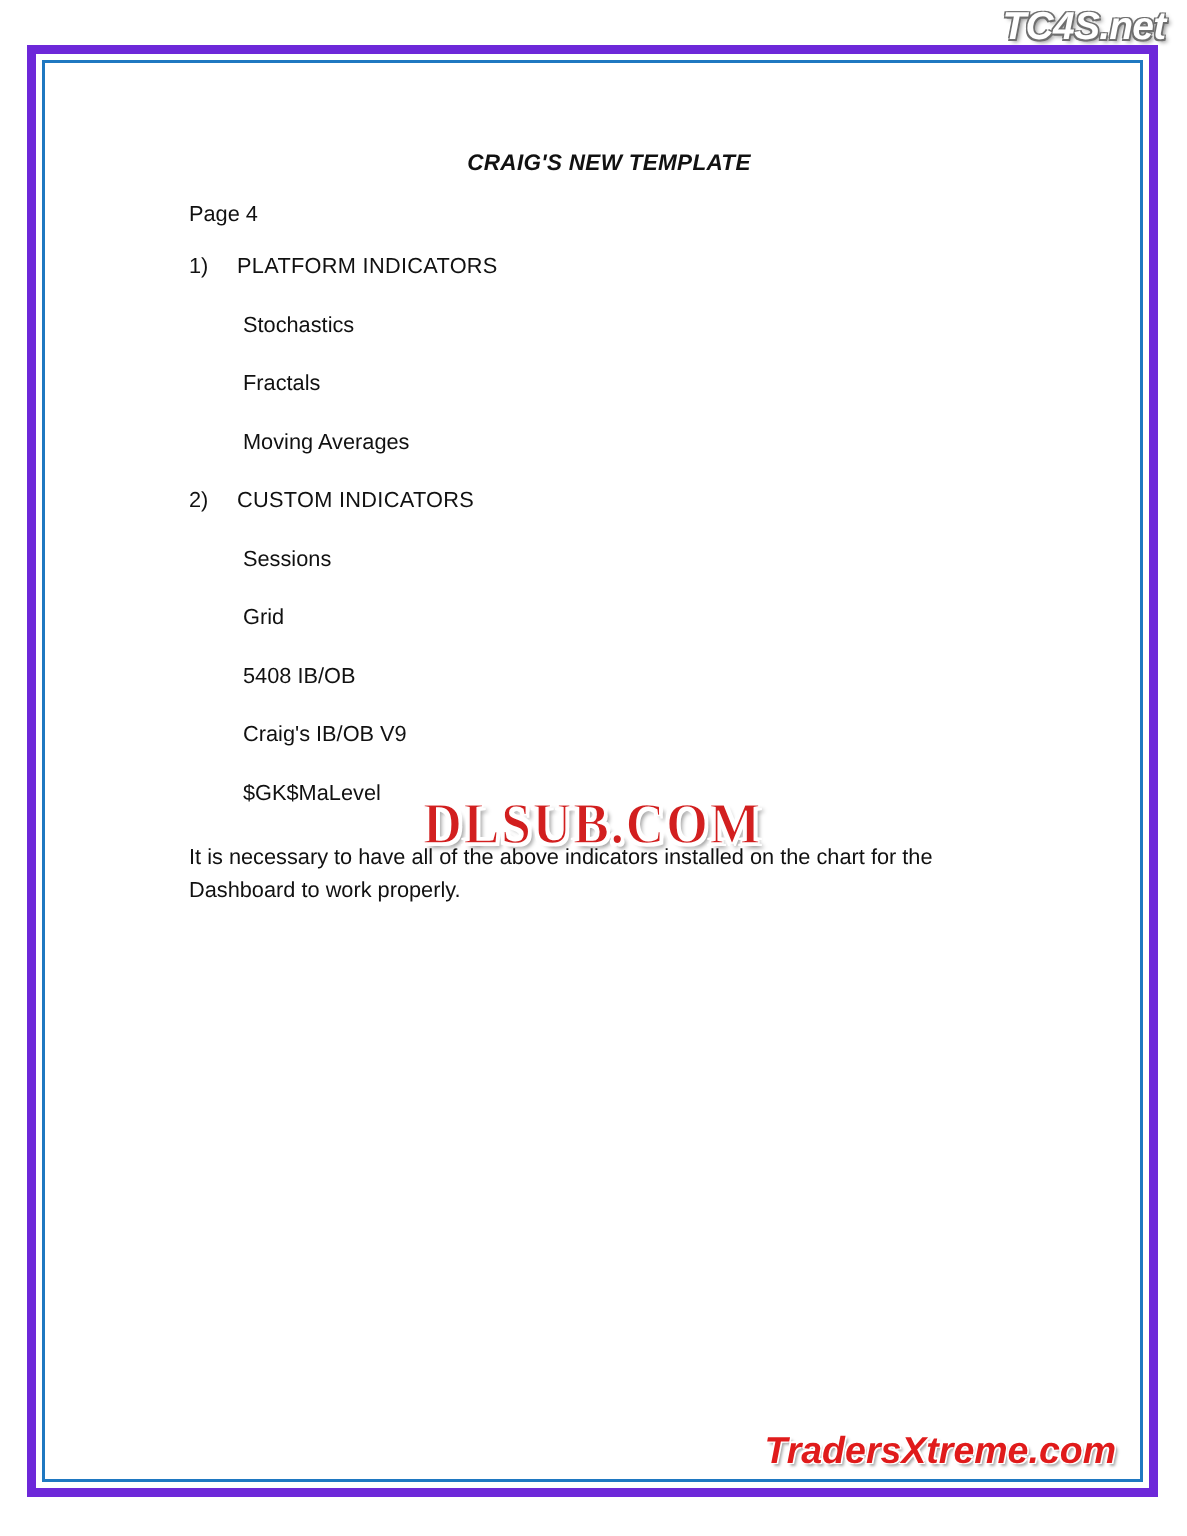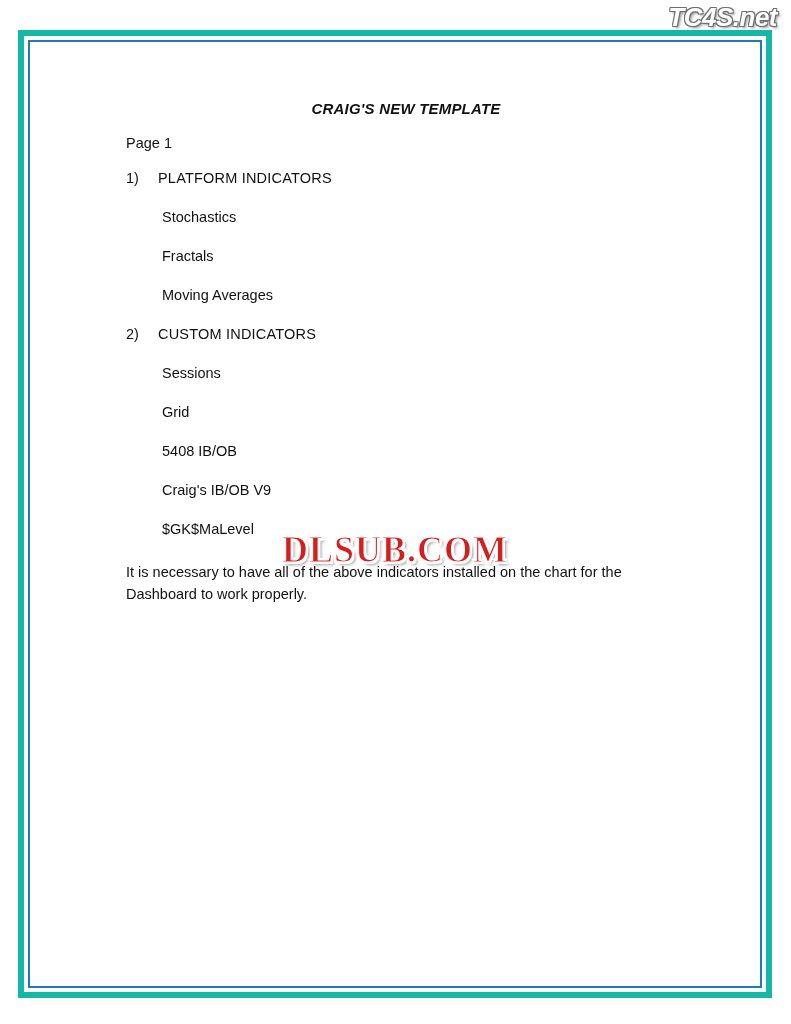--- a/index.html
+++ b/index.html
@@ -15,21 +15,21 @@
     overflow: hidden;
   }
 
   
   .page-frame {
     position: absolute;
     left: 18px;
     top: 30px;
     width: 754px;
     height: 968px;
-    border: 6px solid #14b8a6;
+    border: 6px solid #6d28d9;
     box-sizing: border-box;
     background: #ffffff;
   }
   .page-frame-inner {
     position: absolute;
     left: 4px;
     top: 4px;
     right: 4px;
     bottom: 4px;
     border: 2px solid #1f78c1;
@@ -159,21 +159,21 @@
 
 <div class="wm-top">TC4S.net</div>
 
 <div class="page-frame">
   <div class="page-frame-inner">
 
     <div class="doc-body">
 
       <div class="doc-title">CRAIG'S NEW TEMPLATE</div>
 
-      <div class="doc-line">Page 1</div>
+      <div class="doc-line">Page 4</div>
 
 
       <div class="list-item">
         <span class="list-num">1)</span>
         <span class="list-label">PLATFORM INDICATORS</span>
       </div>
 
       <div class="sub-item">Stochastics</div>
       <div class="sub-item">Fractals</div>
       <div class="sub-item">Moving Averages</div>
@@ -187,15 +187,16 @@
       <div class="sub-item">Grid</div>
       <div class="sub-item">5408 IB/OB</div>
       <div class="sub-item">Craig's  IB/OB  V9</div>
       <div class="sub-item">$GK$MaLevel</div>
 
       <div class="para tail-para">It is necessary to have all of the above indicators installed on the chart for the Dashboard to work properly.</div>
 
     </div>
 
     <div class="wm-center">DLSUB.COM</div>
+    <div class="wm-bottom">TradersXtreme.com</div>
 
   </div>
 </div>
 
 </body></html>

